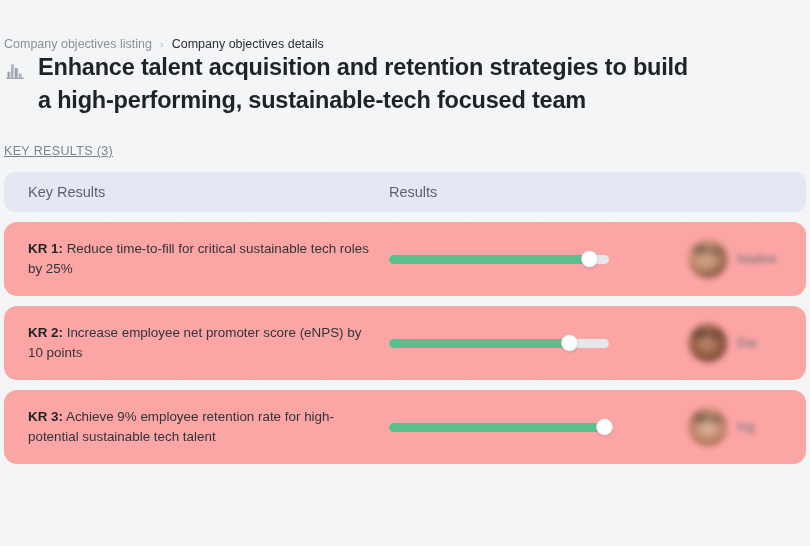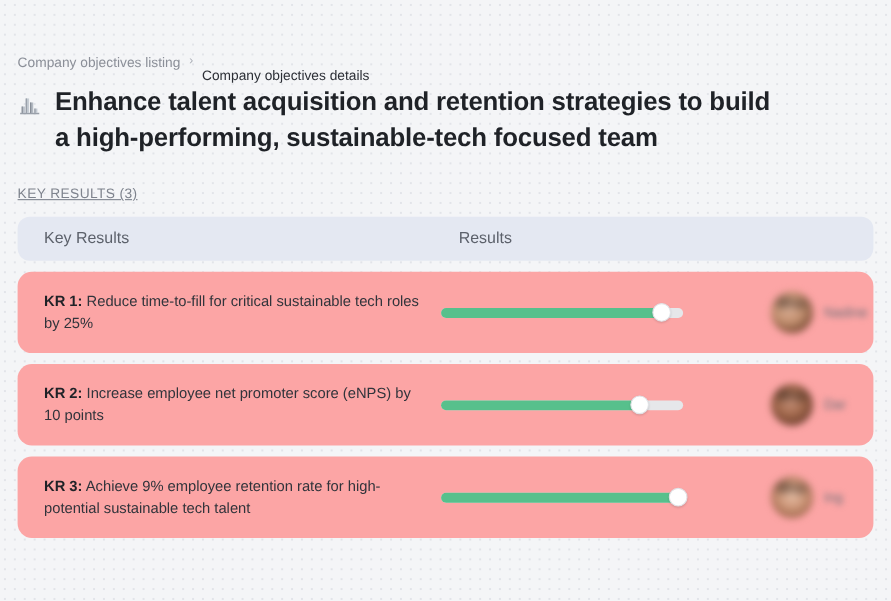--- a/index.html
+++ b/index.html
@@ -16,21 +16,21 @@
     background-image: radial-gradient(#e2e4e9 0.9px, transparent 0.9px);
     background-size: 9px 9px;
     color: #2c2f36;
     -webkit-font-smoothing: antialiased;
   }
 
   .page {
     position: relative;
     width: 810px;
     height: 482px;
-    padding: 0 16px;
+    padding: 0 4px;
   }
 
   
   .breadcrumb {
     display: flex;
     align-items: center;
     gap: 8px;
     padding-top: 38px;
     font-size: 12.5px;
     line-height: 1;
@@ -43,21 +43,20 @@
   .crumb-sep {
     color: #a9adb5;
     font-size: 11px;
     line-height: 1;
     display: inline-block;
     transform: translateY(-0.5px);
   }
   .crumb-current {
     color: #2c2f36;
     white-space: nowrap;
-    margin-top: 25px;
   }
 
   
   .title-row {
     display: flex;
     align-items: flex-start;
     gap: 12px;
     max-width: 700px;
   }
   .title-icon {
@@ -90,21 +89,20 @@
   .row-grid {
     display: grid;
     grid-template-columns: 385px 258px 1fr;
     align-items: center;
   }
 
   .table-head {
     background: #e4e8f2;
     border-radius: 11px;
     height: 40px;
-    gap: 16px;
   }
   .th {
     font-size: 14.5px;
     color: #5c616b;
     line-height: 1;
   }
   .th-key    { padding-left: 24px; }
   .th-status { padding-left: 0px; }
   .th-owner  { padding-left: 56px; }
 

